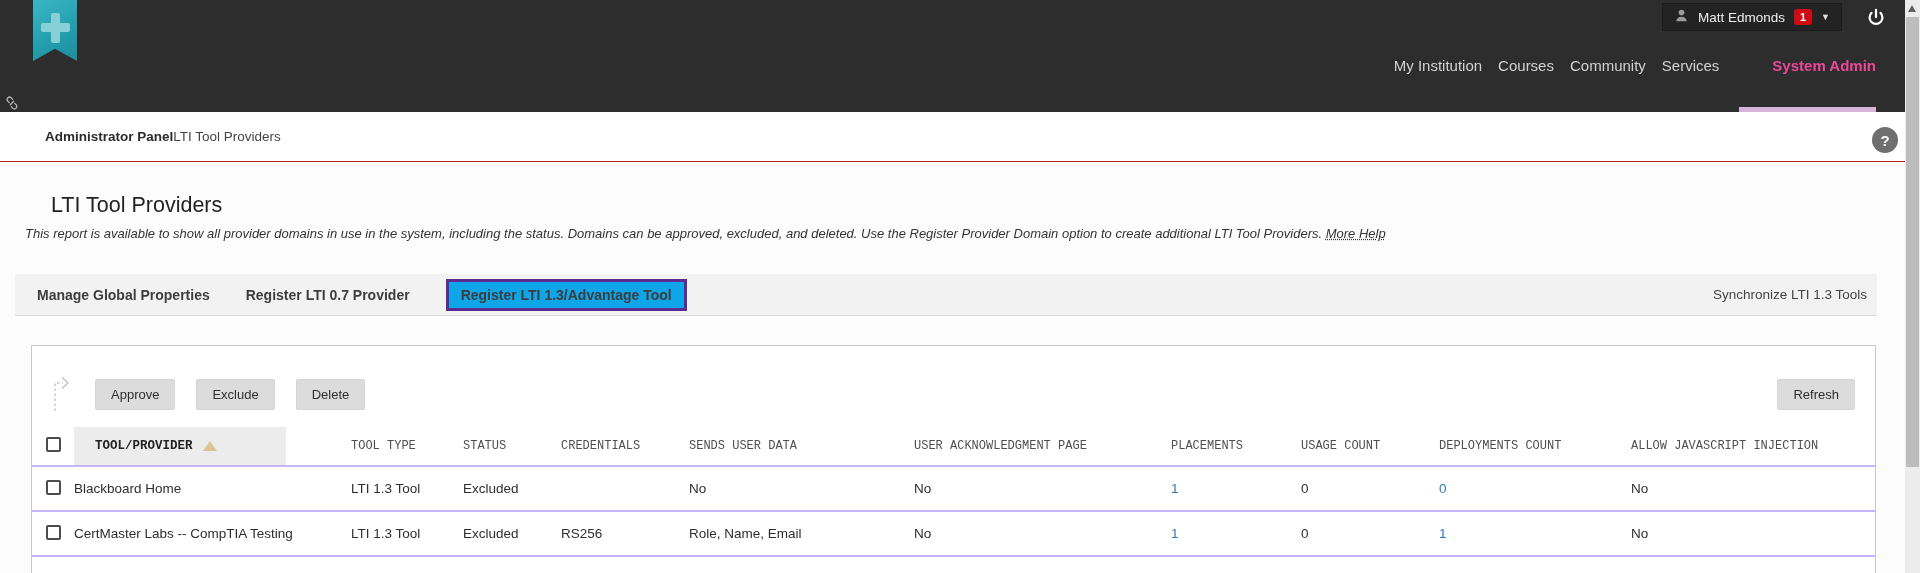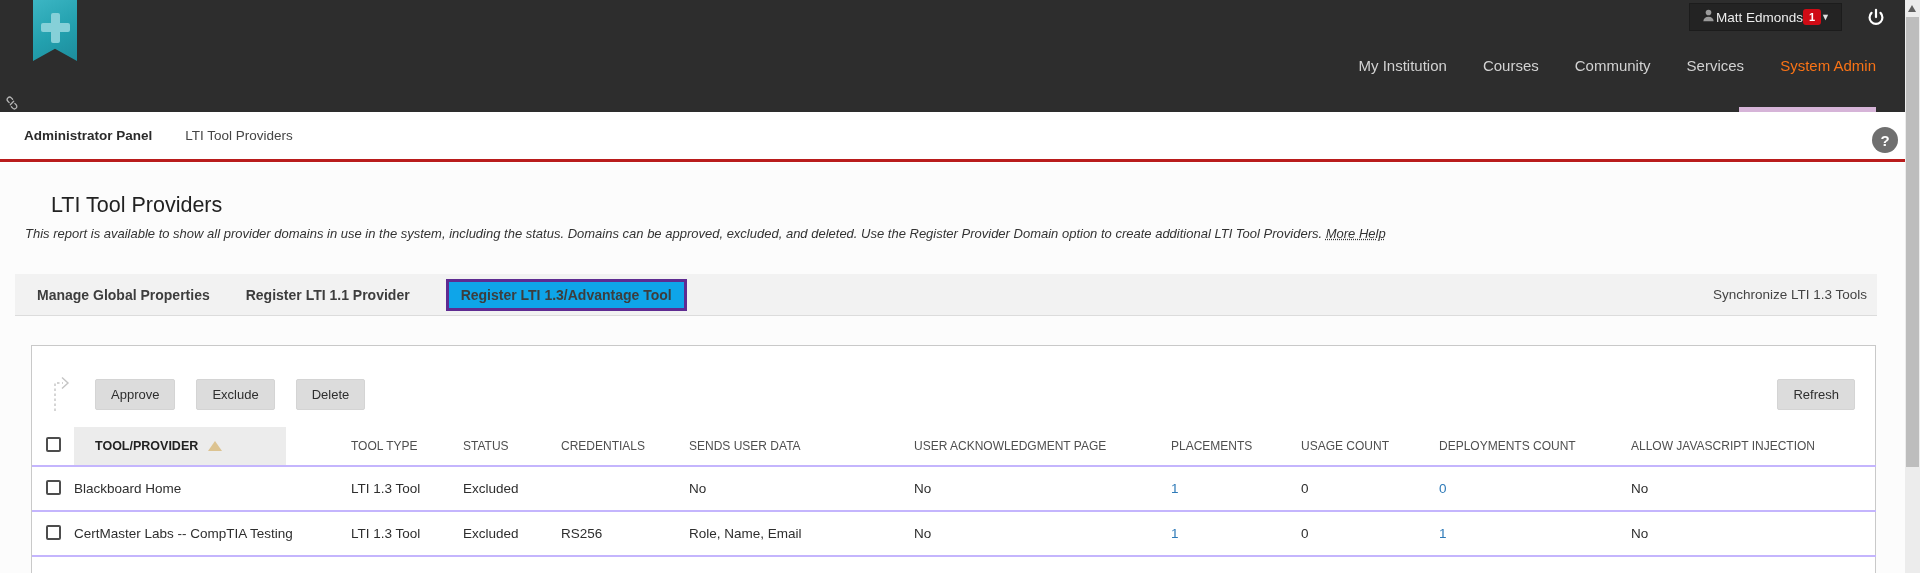--- a/index.html
+++ b/index.html
@@ -10,40 +10,40 @@
   
   .top-header { position: absolute; top: 0; left: 0; width: 1920px; height: 112px; background: #2d2d2d; }
   .logo { position: absolute; left: 33px; top: 0; width: 44px; height: 61px;
           background: linear-gradient(150deg, #3cb6c4 0%, #23a0ae 55%, #1d8c9c 100%);
           clip-path: polygon(0 0, 100% 0, 100% 100%, 50% 80%, 0 100%); }
   .logo .plus-v { position: absolute; left: 18px; top: 13px; width: 9px; height: 30px; background: #86d0d8; border-radius: 2px; }
   .logo .plus-h { position: absolute; left: 8px;  top: 23px; width: 29px; height: 9px; background: #86d0d8; border-radius: 2px; }
   .chain { position: absolute; left: 4px; top: 95px; width: 16px; height: 16px; }
 
   .user-box { position: absolute; top: 3px; right: 78px; height: 28px; background: #232323; border: 1px solid #1c1c1c;
-              display: flex; align-items: center; gap: 0; padding: 0 11px; cursor: pointer; }
+              display: flex; align-items: center; gap: 9px; padding: 0 11px; cursor: pointer; }
   .user-name { color: #ededed; font-size: 13.5px; }
   .badge { background: #cf0b15; color: #fff; font-size: 11px; font-weight: bold; padding: 1px 6px; border-radius: 3px; line-height: 14px; }
   .caret { color: #e0e0e0; font-size: 9px; }
   .power-btn { position: absolute; top: 4px; right: 30px; width: 28px; height: 28px; display: flex; align-items: center; justify-content: center; cursor: pointer; }
 
-  .nav { position: absolute; top: 57px; right: 44px; display: flex; gap: 36px; align-items: baseline; }
+  .nav { position: absolute; top: 57px; right: 44px; display: flex; gap: 16px; align-items: baseline; }
   .nav-item { color: #d2d2d2; font-size: 15px; cursor: pointer; white-space: nowrap; }
-  .nav-item.active { color: #f97316; font-weight: normal; }
+  .nav-item.active { color: #ec4899; font-weight: bold; margin-left: 37px; }
   .active-underline { position: absolute; bottom: 0; right: 44px; width: 137px; height: 5px; background: #d6b4d8; }
 
   
   .scrollbar { position: absolute; right: 0; top: 0; width: 15px; height: 573px; background: #ececec; z-index: 60; }
   .sb-arrow { position: absolute; top: 5px; left: 3px; width: 0; height: 0;
               border-left: 4.5px solid transparent; border-right: 4.5px solid transparent; border-bottom: 7px solid #5f5f5f; }
   .sb-thumb { position: absolute; top: 17px; left: 1px; width: 13px; height: 450px; background: #bdbdbd; }
 
   
   .breadcrumb { position: absolute; top: 112px; left: 0; right: 15px; height: 50px; background: #fff;
-                border-bottom: 3px solid #b91c1c; display: flex; align-items: center; padding-left: 24px; gap: 33px; }
+                border-bottom: 1px solid #b91c1c; display: flex; align-items: center; padding-left: 45px; }
   .bc-root { font-weight: bold; font-size: 13.5px; color: #2b2b2b; cursor: pointer; }
   .bc-item { font-size: 13.5px; color: #454545; }
   .help-btn { position: absolute; top: 127px; left: 1872px; width: 26px; height: 26px; border-radius: 50%;
               background: #6f6f6f; color: #fff; font-weight: bold; font-size: 15px;
               display: flex; align-items: center; justify-content: center; z-index: 10; cursor: pointer; }
 
   
   .page { position: absolute; top: 163px; left: 0; right: 15px; bottom: 0; background: #fcfcfc; overflow: hidden; }
   .page-title { margin: 30px 0 0 51px; font-size: 21.5px; font-weight: 400; color: #222; }
   .desc { margin: 8px 0 10px 25px; font-size: 13px; font-style: italic; color: #333; }
@@ -59,21 +59,21 @@
   
   .card { position: absolute; top: 182px; left: 31px; width: 1845px; height: 520px; background: #fff; border: 1px solid #c9c9c9; }
   .card-toolbar { display: flex; align-items: center; padding: 25px 20px 6px 16px; }
   .arrow-icon { margin-right: 0; }
   .btn { background: #dcdcdc; border: 1px solid #d4d4d4; padding: 7px 15px; font-size: 13px; color: #2e2e2e;
          border-radius: 2px; margin-left: 21px; font-family: "Liberation Sans", sans-serif; cursor: pointer; }
   .btn-refresh { margin-left: auto; text-align: center; }
 
   table { width: 100%; border-collapse: collapse; table-layout: fixed; margin-top: 4px; }
   thead th { text-align: left; font-size: 12px; color: #4f4f4f; font-weight: 400; height: 38px;
-             vertical-align: middle; white-space: nowrap; }
+             vertical-align: middle; white-space: nowrap; font-family: Liberation Mono, monospace; }
   .name-h { background: #ececec; width: 212px; height: 38px; display: flex; align-items: center; gap: 10px;
             padding-left: 21px; font-weight: 700; font-size: 12.5px; color: #222; cursor: pointer; }
   .tri { width: 0; height: 0; border-left: 7px solid transparent; border-right: 7px solid transparent;
          border-bottom: 10px solid #dcc391; }
   tbody tr { border-top: 2px solid #c4b5fd; }
   tbody td { font-size: 13.5px; color: #2e2e2e; padding: 12px 0; vertical-align: middle; }
   td.name-cell { padding-right: 30px; line-height: 19px; }
   .col-check { text-align: center; }
   .lnk { color: #2e7ab8; cursor: pointer; }
   .cb { display: inline-block; width: 15px; height: 15px; border: 2px solid #4d4d4d; border-radius: 2px;
@@ -134,21 +134,21 @@
   <div class="page">
     <h1 class="page-title">LTI Tool Providers</h1>
     <p class="desc">
       <span>This report is available to show all provider domains in use in the system, including the status. Domains can be approved, excluded, and deleted. Use the Register Provider Domain option to create additional LTI Tool Providers.</span>
       <span class="more-help">More Help</span>
     </p>
 
     <div class="action-bar">
       <div class="ab-left">
         <span class="ab-link">Manage Global Properties</span>
-        <span class="ab-link">Register LTI 1.1 Provider</span>
+        <span class="ab-link">Register LTI 0.7 Provider</span>
         <span class="ab-link ab-highlight">Register LTI 1.3/Advantage Tool</span>
       </div>
       <span class="ab-right">Synchronize LTI 1.3 Tools</span>
     </div>
 
     <div class="card">
       <div class="card-toolbar">
         <span class="arrow-icon">
           <svg width="26" height="42">
               <path d="M7 40 V12 H15" stroke="#c4c4c4" stroke-width="1.4" stroke-dasharray="2.5 2.5" fill="none"></path>

